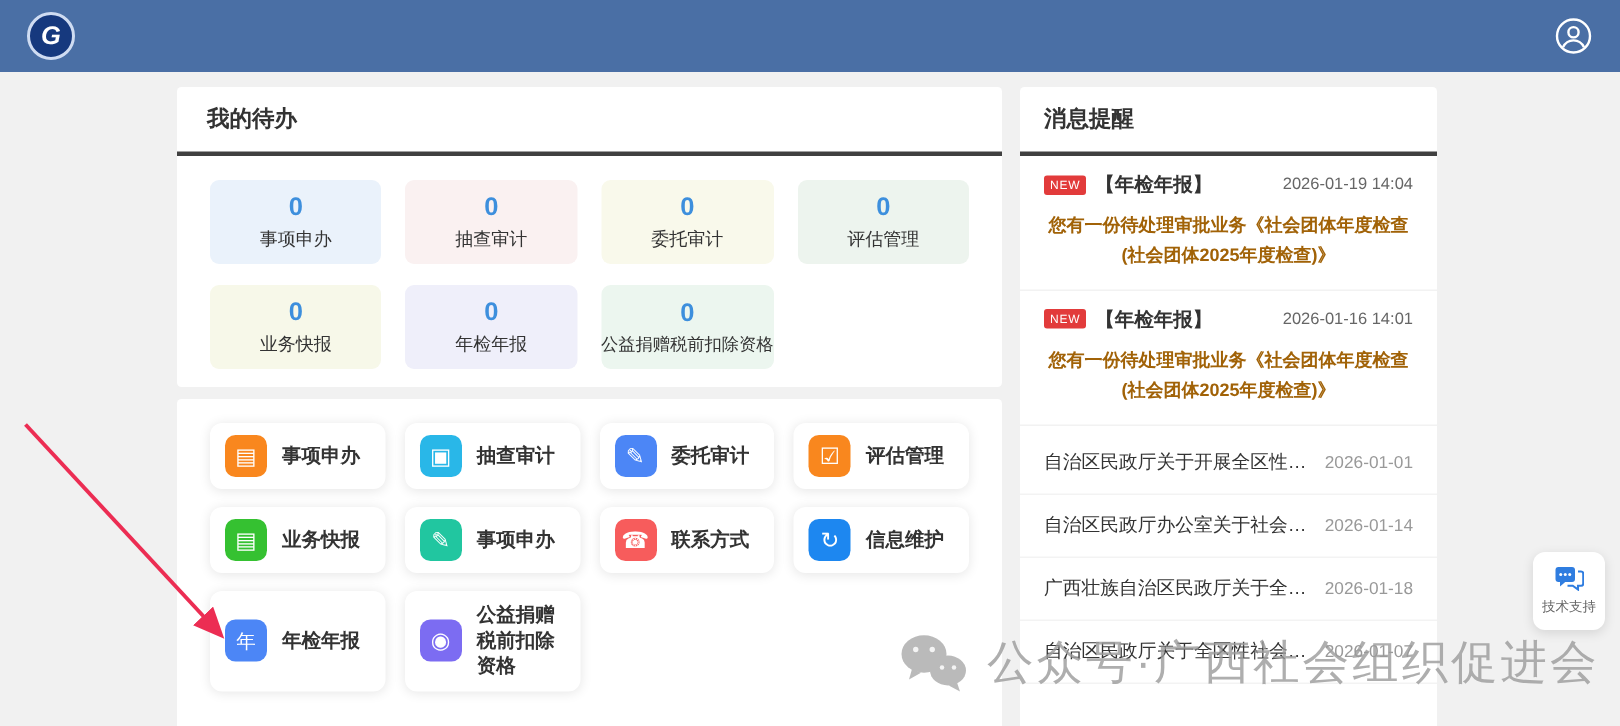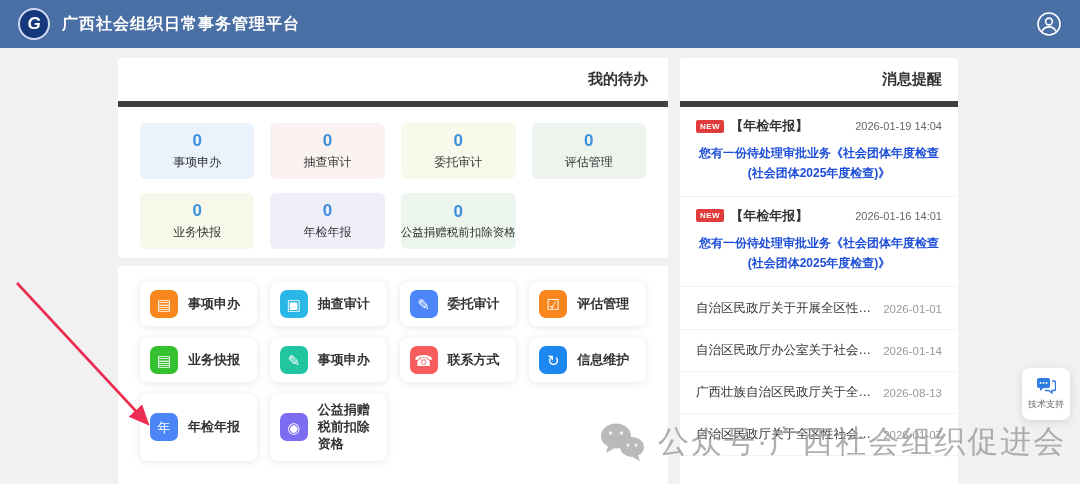--- a/index.html
+++ b/index.html
@@ -11,44 +11,44 @@
   
   .topbar { position:absolute; top:0; left:0; width:1080px; height:48px;
     display:flex; align-items:center; padding:0 18px; }
   .logo { width:32px; height:32px; border-radius:50%; background:#16397e;
     border:2px solid #cfdcf2; color:#fff; display:flex; align-items:center; justify-content:center;
     font-weight:bold; font-size:17px; font-style:italic; flex:0 0 auto; }
   .topbar-title { color:#fff; font-size:16px; font-weight:bold; margin-left:12px; letter-spacing:1px; }
   .avatar { margin-left:auto; width:26px; height:26px; cursor:pointer; }
   
   .card { position:absolute; background:#fff; border-radius:3px; }
-  .card-head { display:flex; align-items:center; justify-content:flex-end;
-    padding:12px 20px; border-bottom:6px solid #404040; }
+  .card-head { display:flex; align-items:center; justify-content:flex-start;
+    padding:12px 20px; border-bottom:3px solid #404040; }
   .card-title { font-size:15px; font-weight:bold; color:#333; }
   
   .todo-grid { display:grid; grid-template-columns:repeat(4,1fr); gap:14px 16px; padding:16px 22px; }
   .todo-card { height:56px; border-radius:6px; display:flex; flex-direction:column;
     align-items:center; justify-content:center; cursor:pointer; }
   .todo-count { font-size:17px; font-weight:bold; line-height:1.2; }
   .todo-label { font-size:12px; color:#333; margin-top:3px; white-space:nowrap; }
   
   .apps-grid { display:grid; grid-template-columns:repeat(4,1fr); gap:12px 13px; padding:16px 22px; }
   .app-btn { background:#fff; border-radius:8px; box-shadow:0 1px 8px rgba(0,0,0,.10);
     display:flex; align-items:center; gap:10px; padding:8px 10px; min-height:44px; cursor:pointer; }
   .app-icon { width:28px; height:28px; border-radius:7px; flex:0 0 auto;
     display:flex; align-items:center; justify-content:center; color:#fff; font-size:15px; line-height:1; }
   .app-label { font-size:13px; font-weight:bold; color:#333; line-height:1.3; }
   
   .msg-item { padding:10px 16px 12px; border-bottom:1px solid #f2f2f2; cursor:pointer; }
   .msg-row1 { display:flex; align-items:center; }
-  .msg-badge { color:#fff; font-size:8px; font-weight:bold; padding:2px 4px; border-radius:2px;
+  .msg-badge { color:#fff; font-size:8px; font-weight:normal; padding:2px 4px; border-radius:2px;
     margin-right:6px; letter-spacing:.5px; }
   .msg-tag { font-size:13px; font-weight:bold; color:#333; }
   .msg-time { margin-left:auto; font-size:11px; color:#666; }
-  .msg-body { margin-top:8px; font-size:12px; font-weight:600; color:#1d4ed8;
+  .msg-body { margin-top:8px; font-size:12px; font-weight:600; color:#a16207;
     line-height:1.7; text-align:center; }
   .msg-foot { display:flex; align-items:center; padding:10px 16px; }
   .msg-total { font-size:12px; color:#999; }
   .msg-total b { font-weight:bold; }
   .msg-pageinfo { margin-left:auto; font-size:12px; color:#606266; }
   .pg-btn { width:22px; height:22px; margin-left:8px; background:#f4f4f5; border-radius:3px;
     display:inline-flex; align-items:center; justify-content:center; font-size:14px; color:#999; cursor:pointer; }
   
   .notice-more { font-size:12px; color:#666; cursor:pointer; display:flex; align-items:center; gap:3px; }
   .notice-more .arr { color:#999; font-size:13px; }
@@ -66,21 +66,20 @@
   .watermark { position:absolute; left:596px; top:420px; display:flex; align-items:center;
     gap:10px; z-index:40; pointer-events:none; white-space:nowrap; }
   .watermark-text { font-size:31px; color:#9b9b9b; opacity:.8; letter-spacing:2px; }
   .arrow-layer { position:absolute; left:0; top:270px; z-index:30; pointer-events:none; }
 </style>
 </head>
 <body>
 
 <div class="topbar" style="background-color: rgb(74, 111, 165);">
   <div class="logo">G</div>
-  <div class="topbar-title">广西社会组织日常事务管理平台</div>
   <svg class="avatar" viewBox="0 0 26 26">
     <circle cx="13" cy="13" r="11" fill="none" stroke="#fff" stroke-width="1.6"></circle>
     <circle cx="13" cy="10.5" r="3.4" fill="none" stroke="#fff" stroke-width="1.6"></circle>
     <path d="M6 20.5c1.6-3.4 4.3-4.6 7-4.6s5.4 1.2 7 4.6" fill="none" stroke="#fff" stroke-width="1.6"></path>
   </svg>
 </div>
 
 <div class="card" style="left:118px; top:58px; width:550px; height:200px;">
   <div class="card-head">
     <span class="card-title">我的待办</span>
@@ -194,21 +193,21 @@
   <div class="notice-item">
     <span class="notice-title">自治区民政厅关于开展全区性社会团体、…</span>
     <span class="notice-date">2026-01-01</span>
   </div>
   <div class="notice-item">
     <span class="notice-title">自治区民政厅办公室关于社会组织申报第…</span>
     <span class="notice-date">2026-01-14</span>
   </div>
   <div class="notice-item">
     <span class="notice-title">广西壮族自治区民政厅关于全区性社会团…</span>
-    <span class="notice-date">2026-08-13</span>
+    <span class="notice-date">2026-01-18</span>
   </div>
   <div class="notice-item">
     <span class="notice-title">自治区民政厅关于全区性社会组织办理法…</span>
     <span class="notice-date">2026-01-07</span>
   </div>
 </div>
 
 <div class="support">
   <svg width="20" height="17" viewBox="0 0 20 17">
     <rect x="1" y="1" width="13" height="10" rx="2" fill="#2f7de0"></rect>

